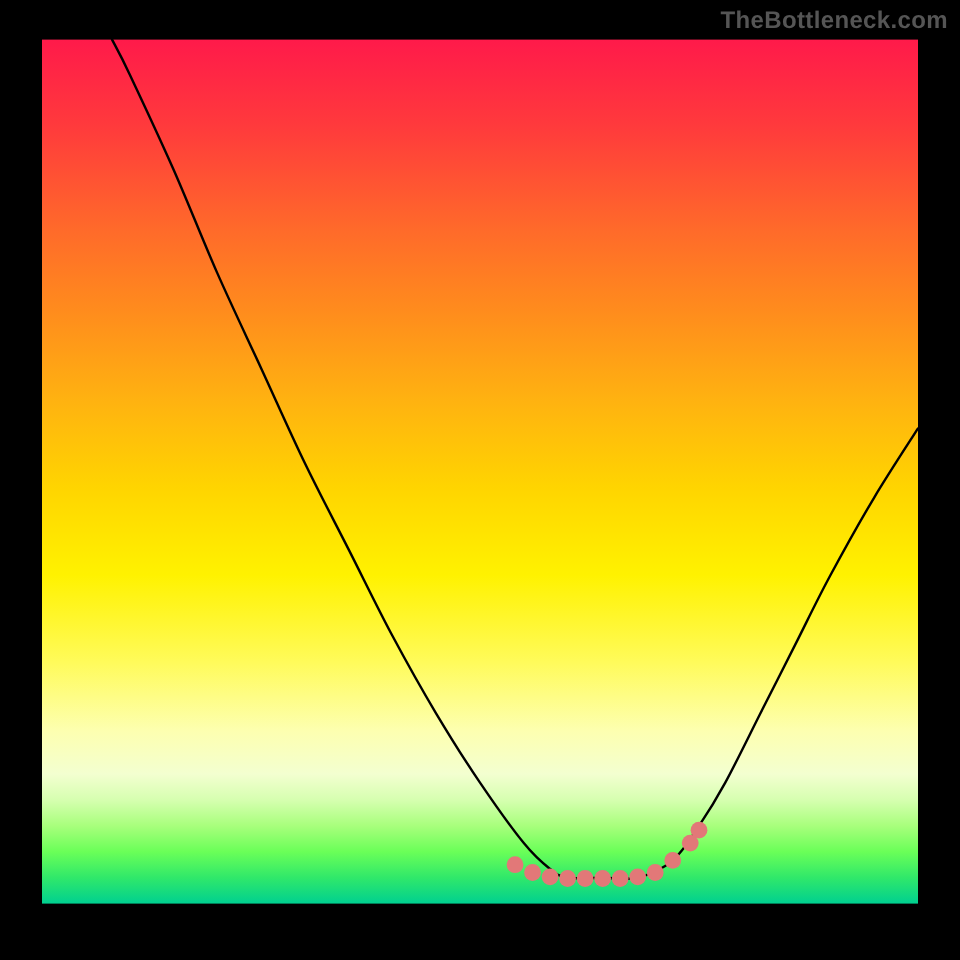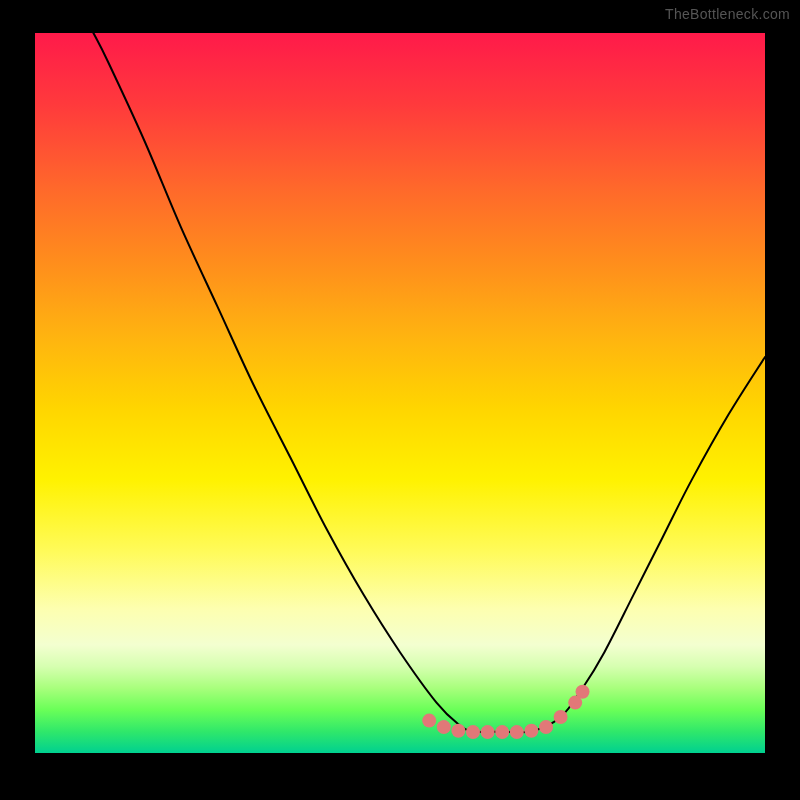--- a/index.html
+++ b/index.html
@@ -9,22 +9,22 @@
     background: #000;
     position: relative;
     overflow: hidden;
     font-family: Arial, sans-serif;
   }
   .watermark {
     position: absolute;
     top: 6px;
     right: 10px;
     color: #555;
-    font-size: 14px;
-    font-weight: 400;
+    font-size: 20px;
+    font-weight: 700;
     z-index: 10;
     letter-spacing: 0.3px;
     margin-left: 16px;
   }
   .plot-area {
     position: absolute;
     left: 35px;
     top: 33px;
     width: 730px;
     height: 720px;

